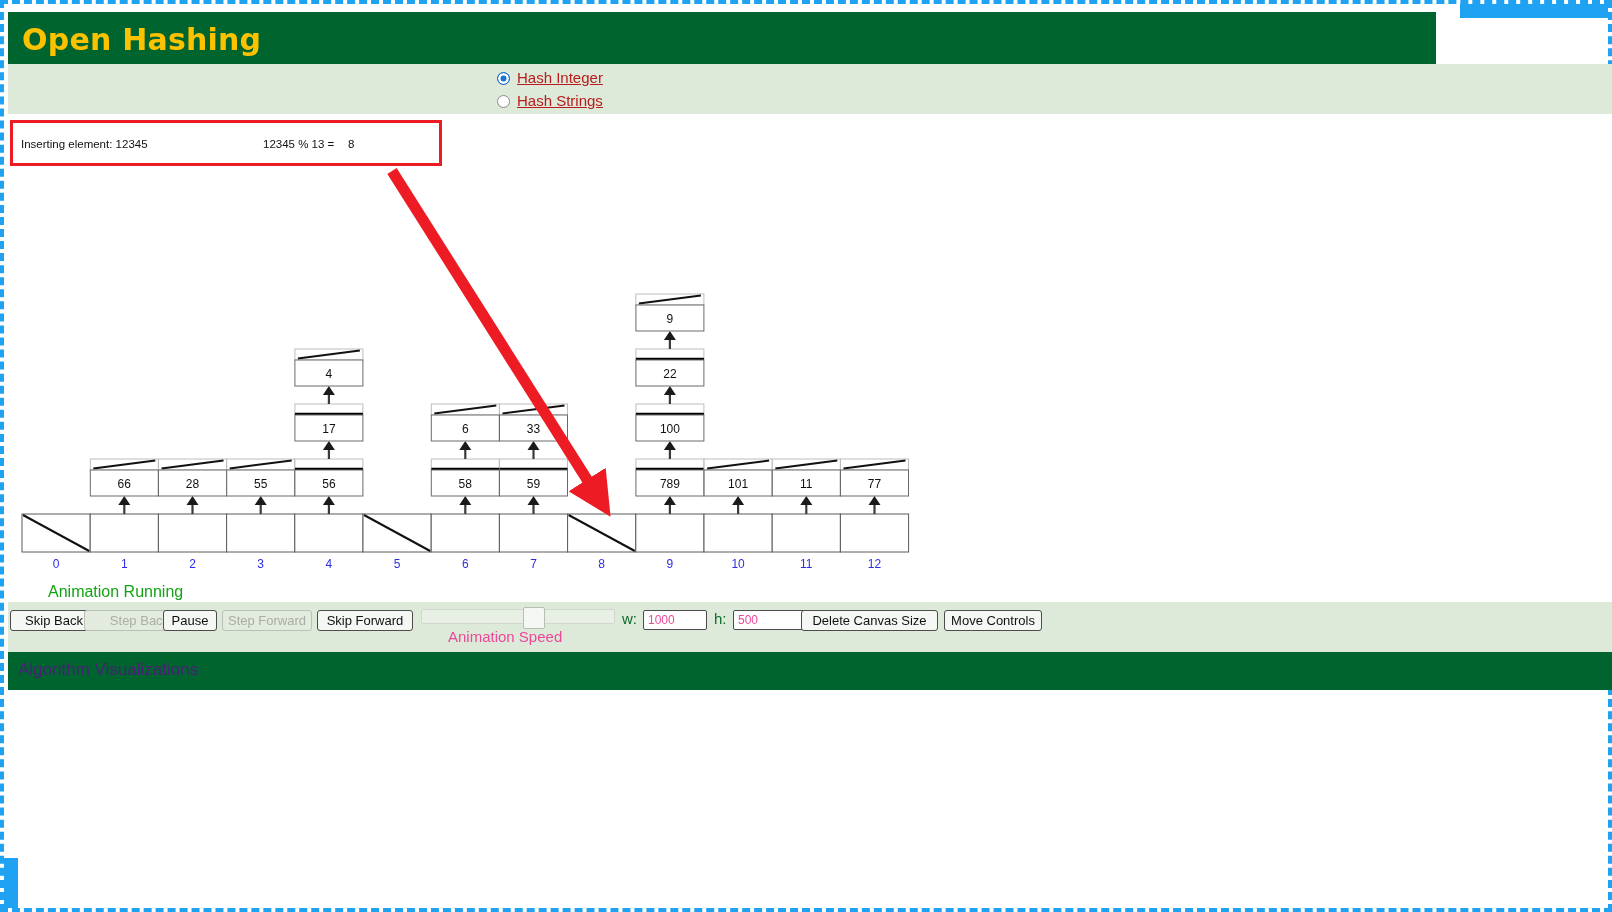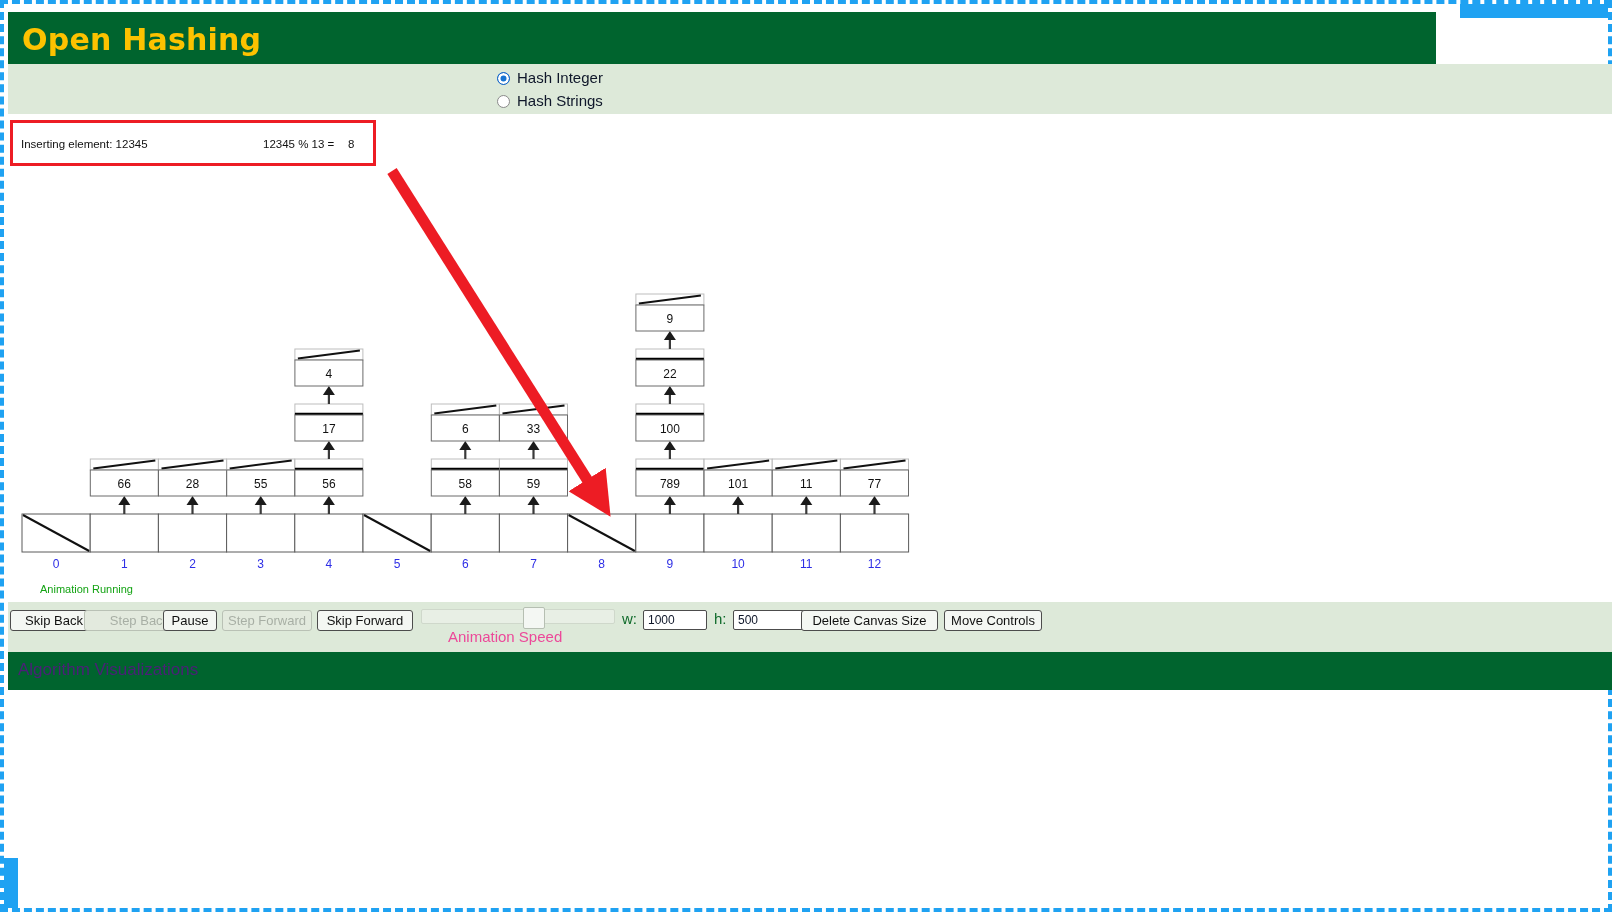--- a/index.html
+++ b/index.html
@@ -38,46 +38,46 @@
     position:absolute;top:67px;height:20px;
     background:#eaf0e8;border:1px solid #c7cfc4;border-radius:2px;
     box-sizing:border-box;
   }
   .tb-btn{
     position:absolute;top:66px;height:22px;
     background:#dfe6dc;border:1px solid #c2cabf;border-radius:3px;
     color:#9aa397;font-size:13px;line-height:20px;text-align:center;
     box-sizing:border-box;cursor:default;
   }
-  .radio-row{position:absolute;font-size:15px;color:#0f172a;}
+  .radio-row{position:absolute;font-size:15px;color:#b91c1c;text-decoration:underline;}
   .radio-dot{
     display:inline-block;width:13px;height:13px;border-radius:50%;
     border:1px solid #8a8a8a;background:#fff;vertical-align:-2px;
     margin-right:7px;box-sizing:border-box;
   }
   .radio-dot.checked{border:1px solid #1464c8;background:#1874d2;
     box-shadow:inset 0 0 0 2.5px #ffffff;}
 
   
   .msgbox{
-    position:absolute;left:6px;top:116px;width:366px;height:46px;
+    position:absolute;left:6px;top:116px;width:432px;height:46px;
     border:3px solid #ed1c24;background:#ffffff;box-sizing:border-box;
   }
   .msg-left{position:absolute;left:8px;top:15px;font-size:11.5px;color:#111;}
   .msg-right{position:absolute;left:250px;top:15px;font-size:11.5px;color:#111;}
   .msg-val{position:absolute;left:335px;top:15px;font-size:11.5px;color:#111;}
 
   
   .canvas{
     position:absolute;left:4px;top:110px;width:1604px;height:490px;
     background:#ffffff;overflow:hidden;
   }
 
   .anim-status{
-    position:absolute;left:36px;top:579px;font-size:11px;color:#13a313;
+    position:absolute;left:44px;top:579px;font-size:16px;color:#13a313;
     font-family:"Liberation Sans", sans-serif;
   }
 
   
   .controls{
     position:absolute;left:4px;top:598px;width:1604px;height:50px;
     background:#dde9d9;
   }
   .cbtn{
     position:absolute;top:606px;height:21px;
@@ -97,21 +97,21 @@
     box-sizing:border-box;
   }
   .speed-label{
     position:absolute;left:444px;top:624px;font-size:15px;color:#ec4899;
     font-weight:normal;
   }
   .dim-label{position:absolute;top:606px;font-size:15px;color:#0f6b2a;}
   .dim-input{
     position:absolute;top:606px;height:20px;
     background:#ffffff;border:1px solid #4c4c4c;border-radius:2px;
-    font-size:12px;color:#0f172a;padding-left:4px;line-height:18px;
+    font-size:12px;color:#ec4899;padding-left:4px;line-height:18px;
     box-sizing:border-box;
   }
 
   
   .footer{
     position:absolute;left:4px;top:648px;width:1604px;height:38px;
     background:#00642e;
   }
   .footer-link{
     position:absolute;left:10px;top:8px;font-size:17px;color:#4b1f78;

